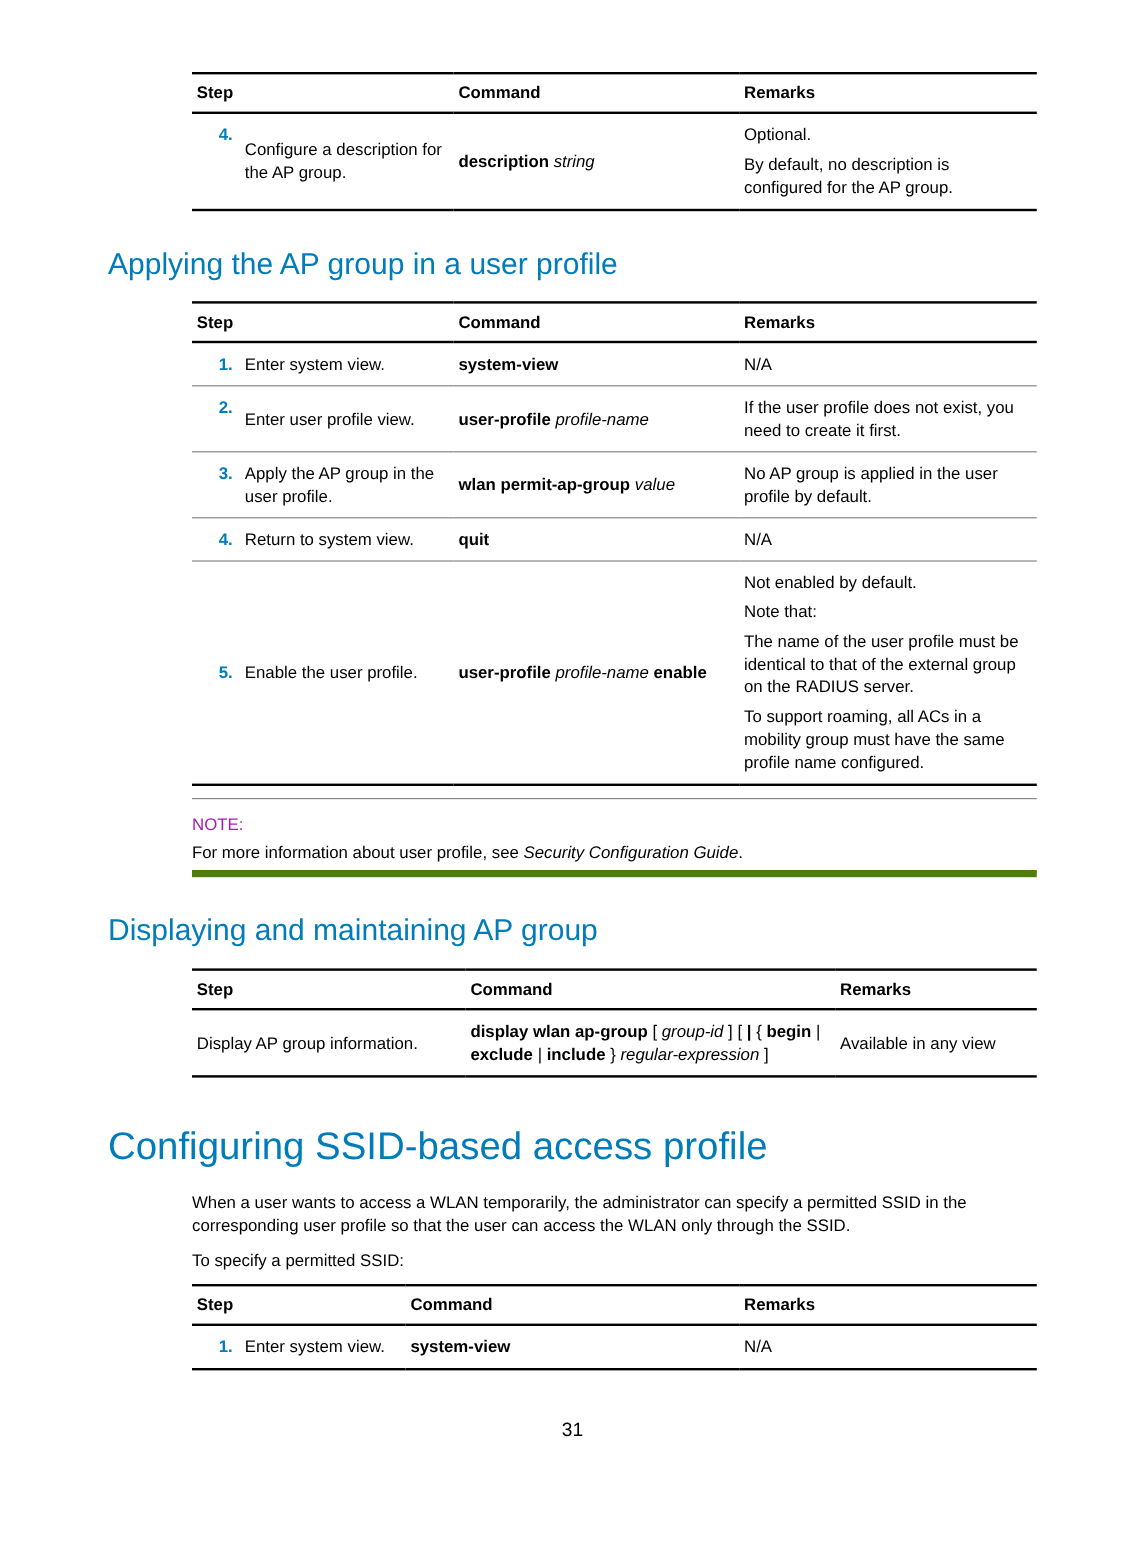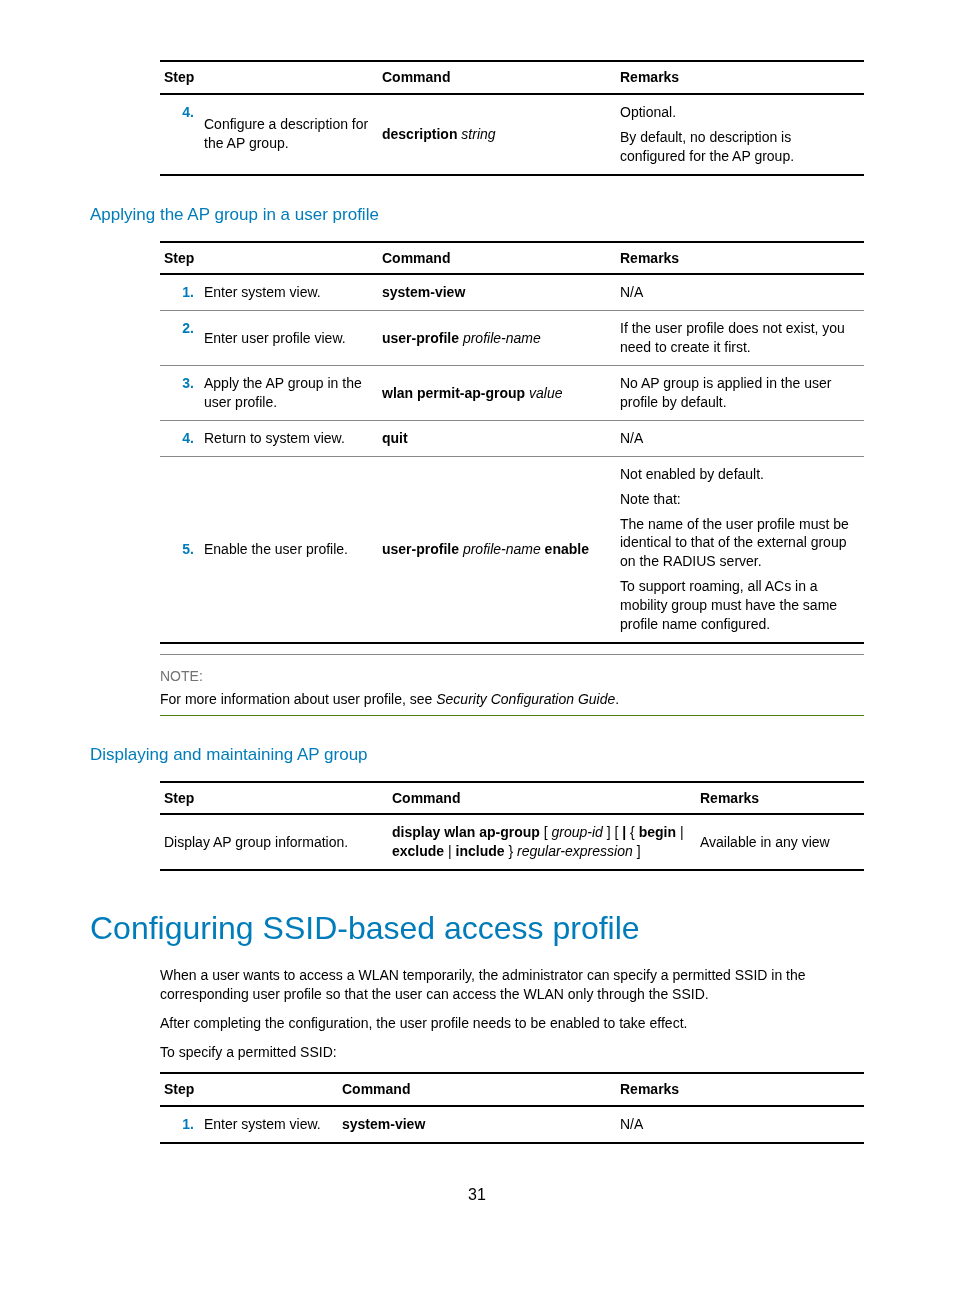--- a/index.html
+++ b/index.html
@@ -33,41 +33,41 @@
   }
   .numcol {
     width: 30px;
     text-align: right;
     font-weight: bold;
     padding-right: 6px !important;
     vertical-align: top !important;
   }
   .ml { color: #007cba; }
   .h2 {
-    font-size: 17px;
+    font-size: 25px;
     color: #007cba;
     font-weight: normal;
     margin: 28px 0 14px 0;
   }
   .h1 {
     font-size: 32px;
     color: #007cba;
     font-weight: normal;
     margin: 36px 0 16px 0;
   }
   .indent {
     margin-left: 70px;
   }
   .note-label {
-    color: #737373;
+    color: #a21caf;
     font-size: 14px;
     margin: 8px 0 4px 0;
   }
   .note-body {
-    border-bottom: 1px solid #4d7c0f;
+    border-bottom: 6px solid #4d7c0f;
     padding-bottom: 6px;
     margin-bottom: 10px;
   }
   .para {
     margin: 10px 0;
   }
   .cmd b { font-weight: bold; }
   .cmd i { font-style: italic; }
   .pgnum {
     text-align: center;
@@ -171,21 +171,20 @@
     <td>Available in any view</td>
   </tr>
 </tbody>
     </table>
 </div>
 
 <div class="h1">Configuring SSID-based access profile</div>
 
 <div class="indent">
   <div class="para">When a user wants to access a WLAN temporarily, the administrator can specify a permitted SSID in the corresponding user profile so that the user can access the WLAN only through the SSID.</div>
-  <div class="para">After completing the configuration, the user profile needs to be enabled to take effect.</div>
   <div class="para">To specify a permitted SSID:</div>
 
   <table class="table">
     <tbody>
         <tr class="hdr">
       <td colspan="2">Step</td>
       <td>Command</td>
       <td>Remarks</td>
     </tr>
     <tr class="row last">

